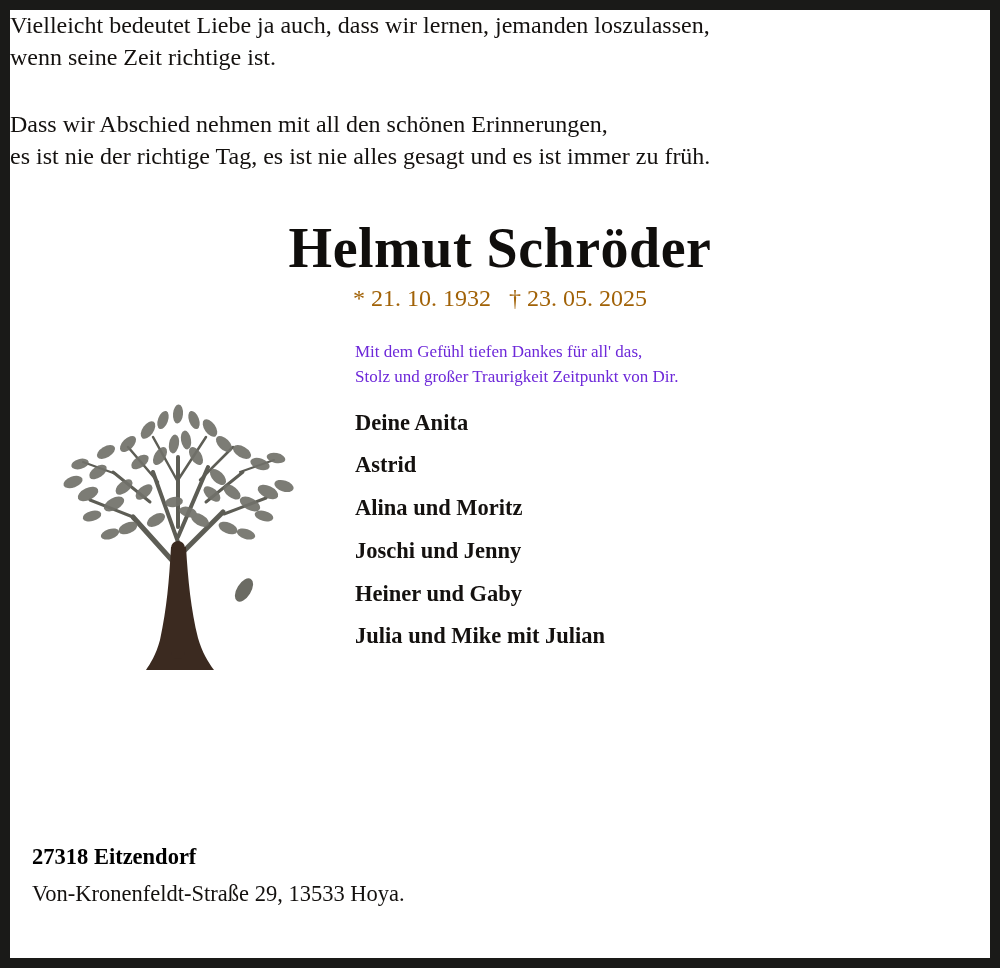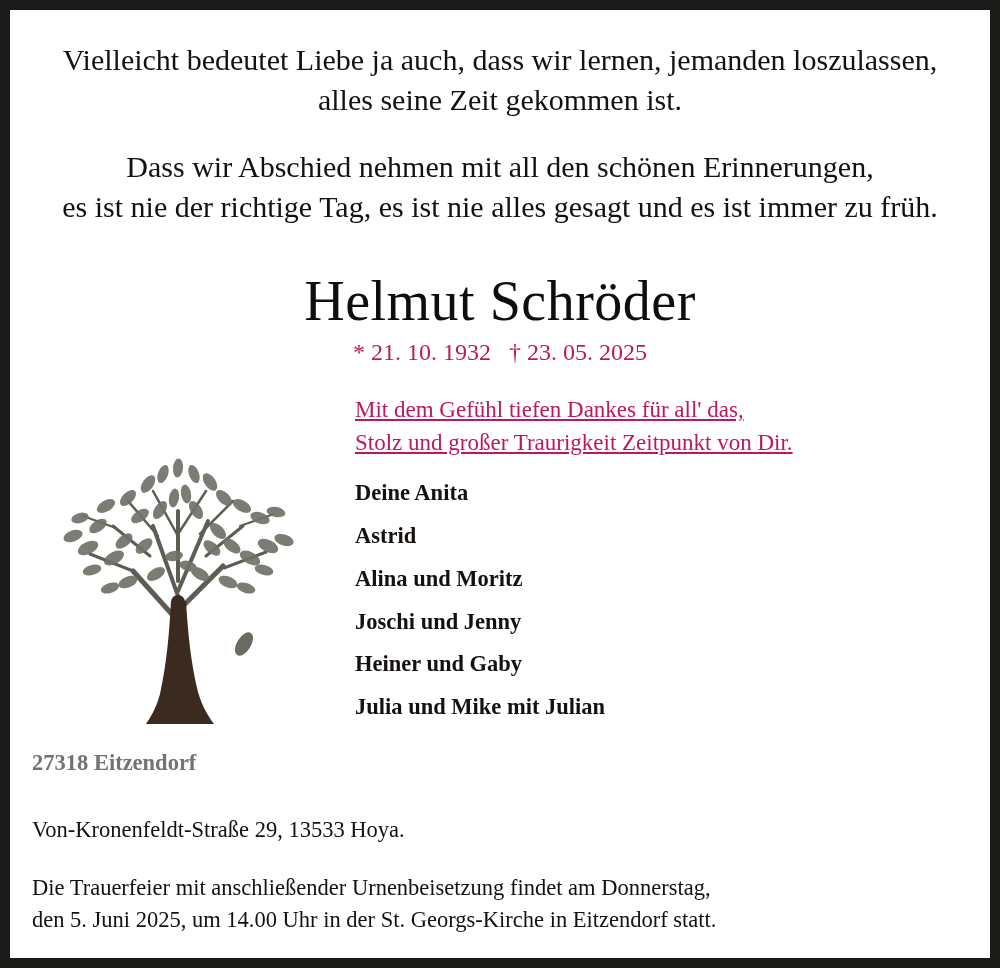--- a/index.html
+++ b/index.html
@@ -25,49 +25,48 @@
   }
   .inner {
     position: relative;
     width: 100%;
     height: 100%;
     box-sizing: border-box;
   }
 
   
   .poem {
-    text-align: center;
-    font-size: 30px;
+    text-align: left;
+    font-size: 24px;
     line-height: 1.32;
     color: #14110f;
-    padding-top: 30px;
   }
   .poem .stanza + .stanza {
-    margin-top: 28px;
+    margin-top: 36px;
   }
   .poem .line {
     white-space: pre;
   }
 
   
   .name-block {
     text-align: center;
     margin-top: 46px;
   }
   .deceased-name {
     font-size: 56px;
-    font-weight: normal;
+    font-weight: bold;
     letter-spacing: 0.5px;
     line-height: 1.05;
     color: #100e0c;
   }
   .dates {
     margin-top: 8px;
     font-size: 24px;
-    color: #be185d;
+    color: #a16207;
     white-space: pre;
   }
 
   
   .body-area {
     position: relative;
     margin-top: 28px;
     height: 350px;
   }
   .tree-wrap {
@@ -81,24 +80,23 @@
     display: block;
   }
 
   .right-col {
     position: absolute;
     left: 345px;
     top: 0;
     right: 10px;
   }
   .thanks {
-    font-size: 23px;
+    font-size: 17px;
     line-height: 1.42;
-    color: #be185d;
-    text-decoration: underline;
+    color: #6d28d9;
   }
   .thanks .line { white-space: pre; }
 
   .survivors {
     margin-top: 22px;
     font-family: Liberation Serif, serif;
   }
   .survivor {
     font-size: 22.5px;
     font-weight: bold;
@@ -110,22 +108,22 @@
   
   .footer {
     position: absolute;
     left: 22px;
     right: 18px;
     bottom: 22px;
   }
   .city {
     font-size: 22.5px;
     font-weight: bold;
-    color: #737373;
-    margin-bottom: 38px;
+    color: #000000;
+    margin-bottom: 8px;
   }
   .address {
     font-size: 22.5px;
     line-height: 1.42;
     color: #14110f;
     margin-bottom: 26px;
   }
   .ceremony {
     font-size: 22.5px;
     line-height: 1.42;
@@ -135,21 +133,21 @@
 </style>
 </head>
 <body>
 
 <div class="obituary">
   <div class="inner">
 
     <div class="poem">
       <div class="stanza">
         <div class="line">Vielleicht bedeutet Liebe ja auch, dass wir lernen, jemanden loszulassen,</div>
-        <div class="line">alles seine Zeit gekommen ist.</div>
+        <div class="line">wenn seine Zeit richtige ist.</div>
       </div>
       <div class="stanza">
         <div class="line">Dass wir Abschied nehmen mit all den schönen Erinnerungen,</div>
         <div class="line">es ist nie der richtige Tag, es ist nie alles gesagt und es ist immer zu früh.</div>
       </div>
     </div>
 
     <div class="name-block">
       <div class="deceased-name">Helmut Schröder</div>
       <div class="dates">* 21. 10. 1932   † 23. 05. 2025</div>
@@ -244,20 +242,16 @@
           <div class="survivor">Julia und Mike mit Julian</div>
         </div>
       </div>
     </div>
 
     <div class="footer">
       <div class="city">27318 Eitzendorf</div>
       <div class="address">
         <div class="line">Von-Kronenfeldt-Straße 29, 13533 Hoya.</div>
       </div>
-      <div class="ceremony">
-        <div class="line">Die Trauerfeier mit anschließender Urnenbeisetzung findet am Donnerstag,</div>
-        <div class="line">den 5. Juni 2025, um 14.00 Uhr in der St. Georgs-Kirche in Eitzendorf statt.</div>
-      </div>
     </div>
 
   </div>
 </div>
 
 </body></html>

